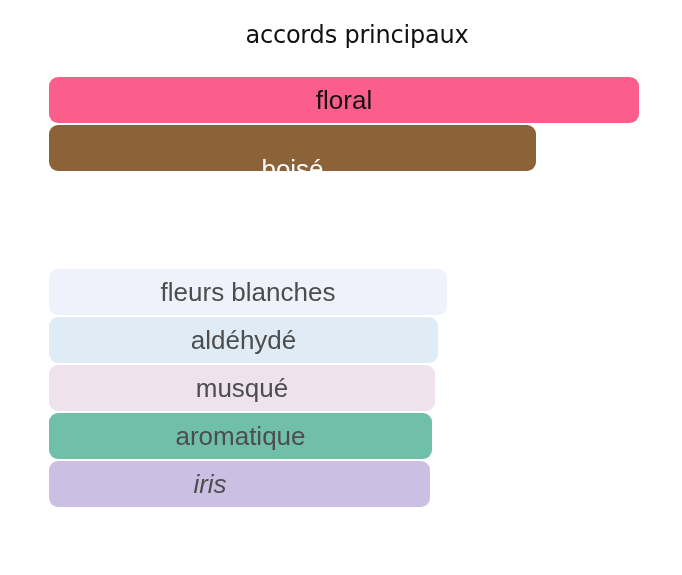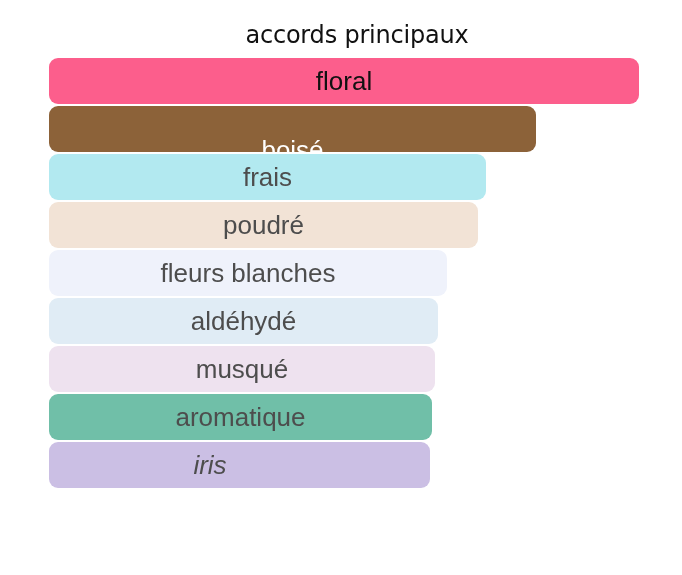--- a/index.html
+++ b/index.html
@@ -32,21 +32,21 @@
     color: #111111;
     font-family: "DejaVu Sans", sans-serif;
     letter-spacing: -0.2px;
     white-space: nowrap;
     margin-left: 16px;
   }
 
   #bars-area {
     position: absolute;
     left: 0;
-    top: 58px;
+    top: 77px;
     width: 682px;
     height: 490px;
   }
 
   .bar-row {
     position: absolute;
     left: 49px;
     height: 46px;
   }
 
@@ -83,28 +83,20 @@
 
   <div id="bars-area">
       <div class="bar-row" style="top: 0px; width: 590px; height: 46px;">
         <div class="bar" style="width: 590px; height: 46px; background: rgb(252, 94, 140); border-radius: 9px;"></div>
         <div class="bar-label" style="color: rgb(17, 17, 17); line-height: 46px; height: 46px;">floral</div>
       </div>
       <div class="bar-row" style="top: 48px; width: 487px; height: 46px;">
         <div class="bar" style="width: 487px; height: 46px; background: rgb(140, 98, 57); border-radius: 9px;"></div>
         <div class="bar-label" style="color: rgb(255, 255, 255); line-height: 46px; height: 46px; margin-top: 21px;">boisé</div>
       </div>
-      <div class="bar-row" style="top: 96px; width: 437px; height: 46px;">
-        <div class="bar" style="width: 437px; height: 46px; background: rgb(178, 233, 240); border-radius: 9px;"></div>
-        <div class="bar-label" style="color: rgb(77, 77, 77); line-height: 46px; height: 46px;">frais</div>
-      </div>
-      <div class="bar-row" style="top: 144px; width: 429px; height: 46px;">
-        <div class="bar" style="width: 429px; height: 46px; background: rgb(242, 227, 214); border-radius: 9px;"></div>
-        <div class="bar-label" style="color: rgb(77, 77, 77); line-height: 46px; height: 46px;">poudré</div>
-      </div>
       <div class="bar-row" style="top: 192px; width: 398px; height: 46px;">
         <div class="bar" style="width: 398px; height: 46px; background: rgb(239, 242, 251); border-radius: 9px;"></div>
         <div class="bar-label" style="color: rgb(77, 77, 77); line-height: 46px; height: 34px;">fleurs blanches</div>
       </div>
       <div class="bar-row" style="top: 240px; width: 389px; height: 46px;">
         <div class="bar" style="width: 389px; height: 46px; background: rgb(224, 236, 245); border-radius: 9px;"></div>
         <div class="bar-label" style="color: rgb(77, 77, 77); line-height: 46px; height: 46px;">aldéhydé</div>
       </div>
       <div class="bar-row" style="top: 288px; width: 386px; height: 46px;">
         <div class="bar" style="width: 386px; height: 46px; background: rgb(238, 226, 239); border-radius: 9px;"></div>

